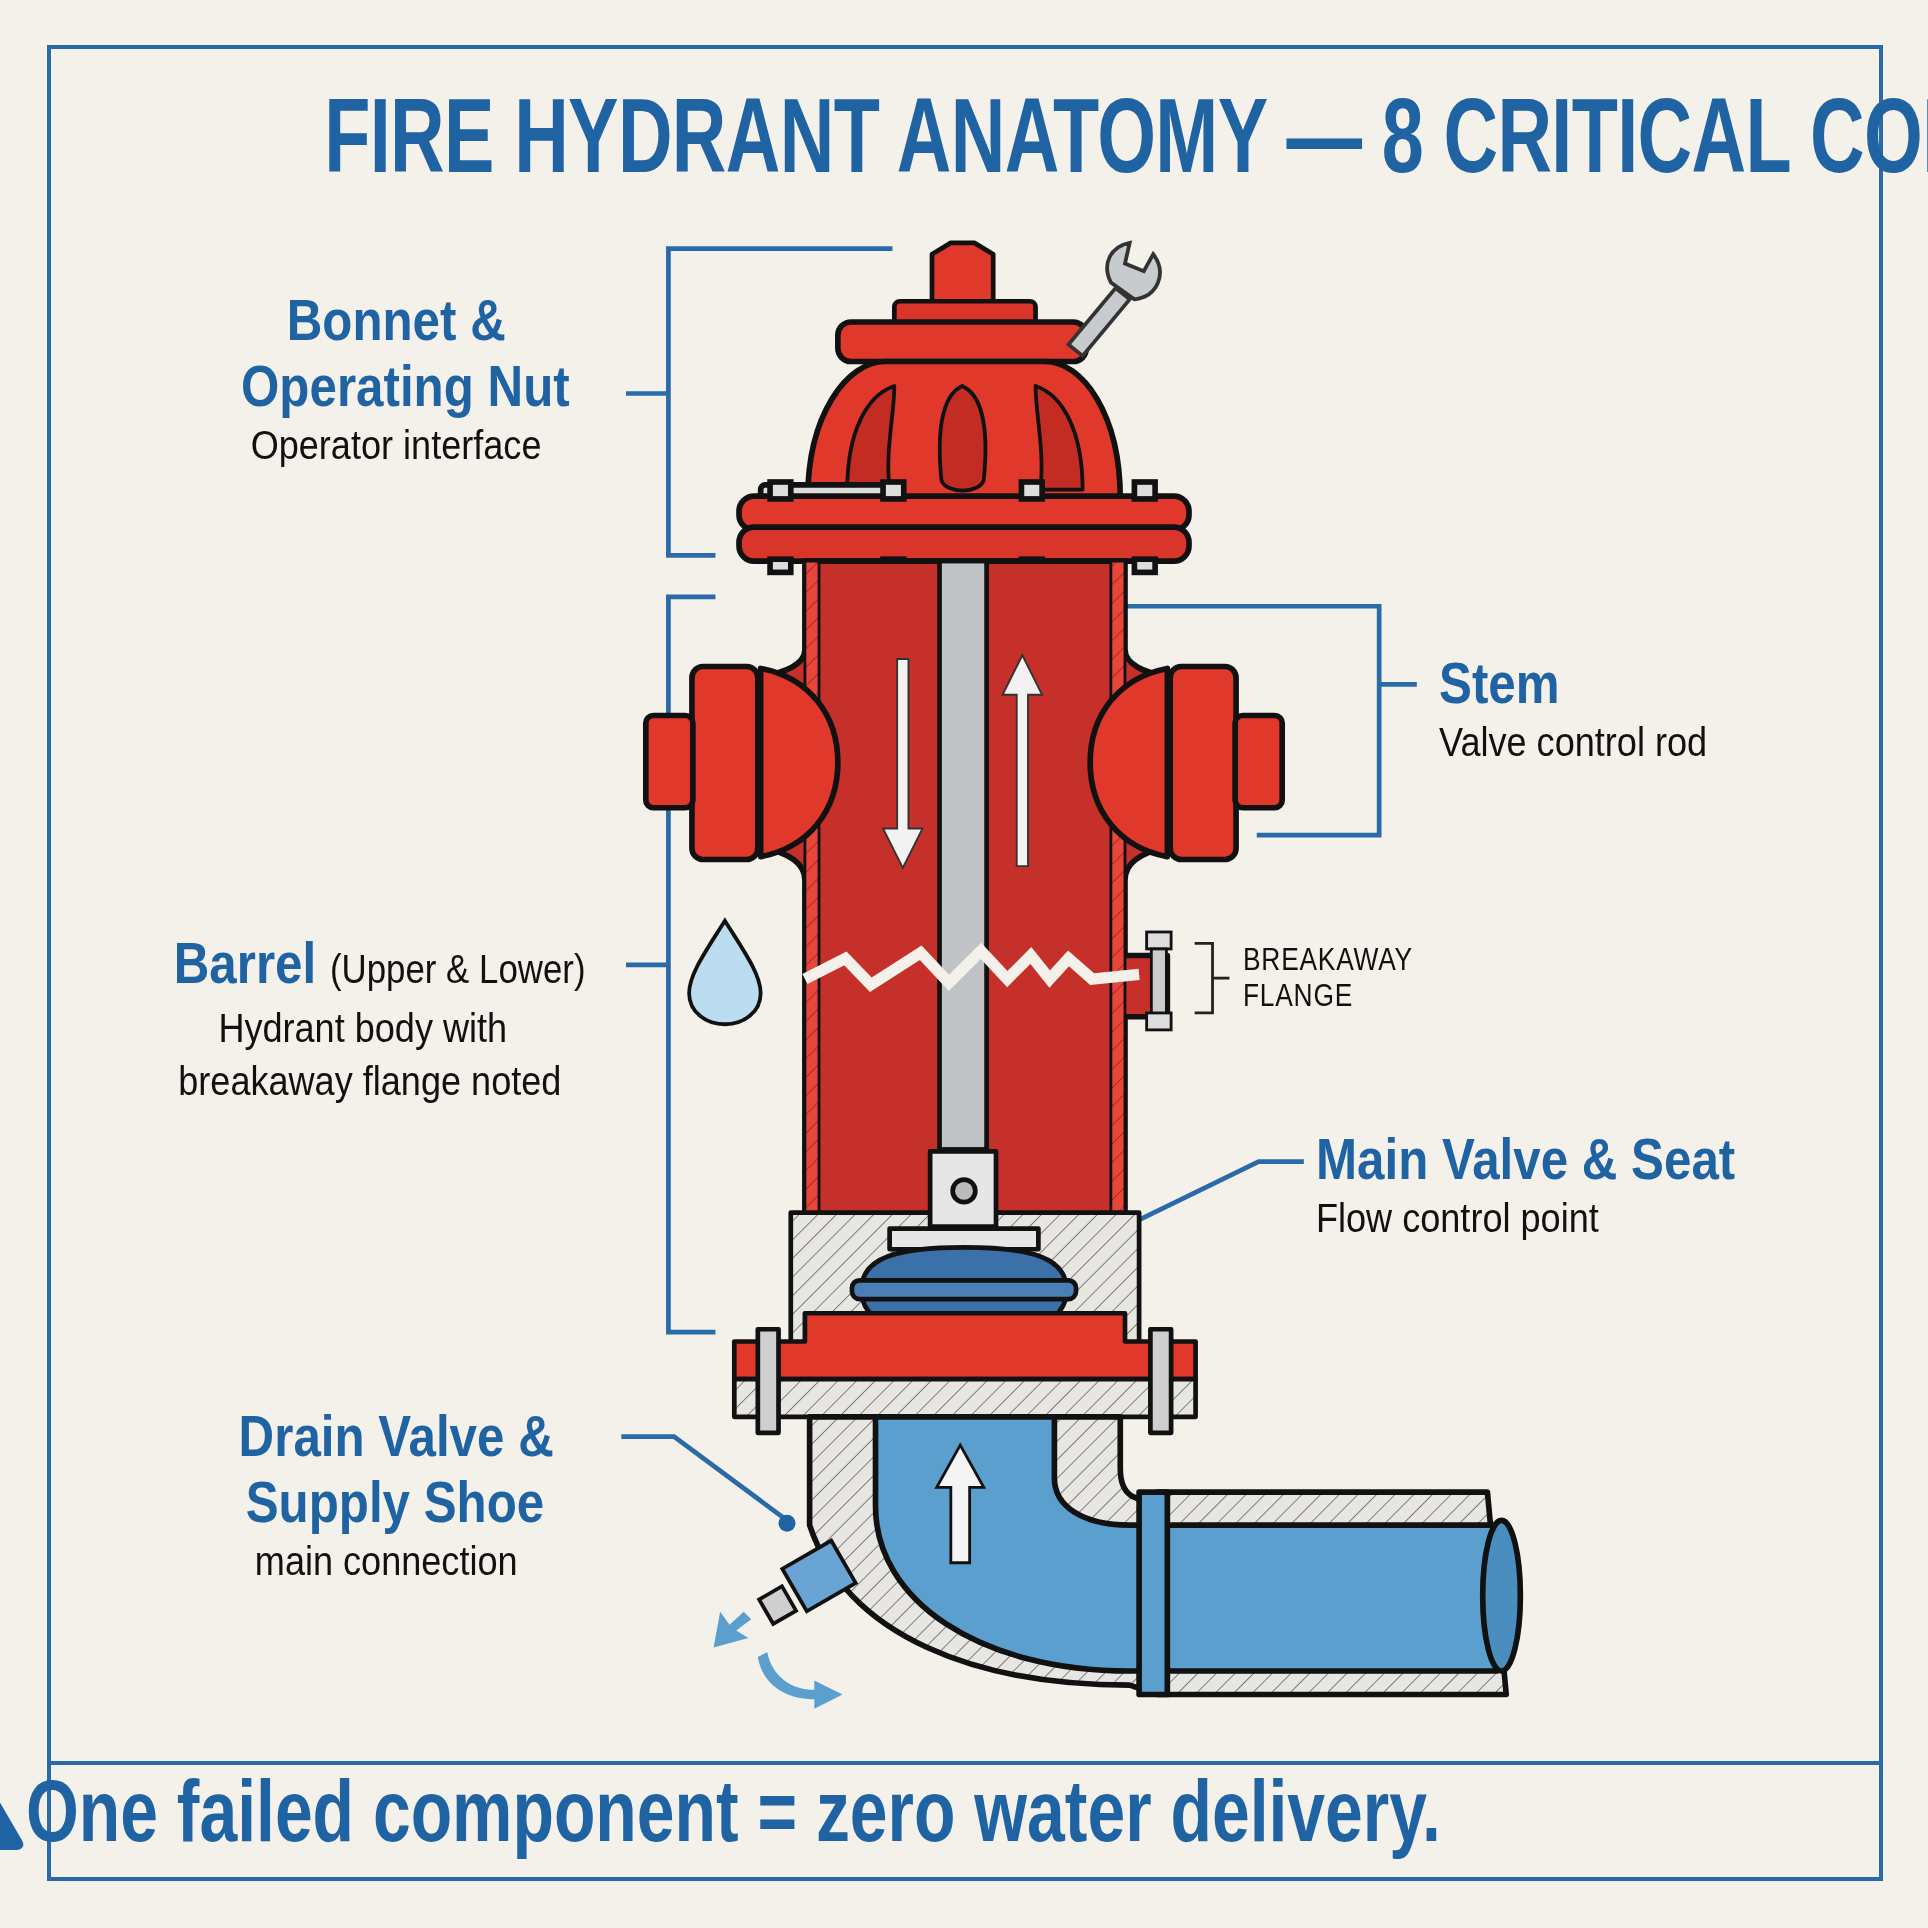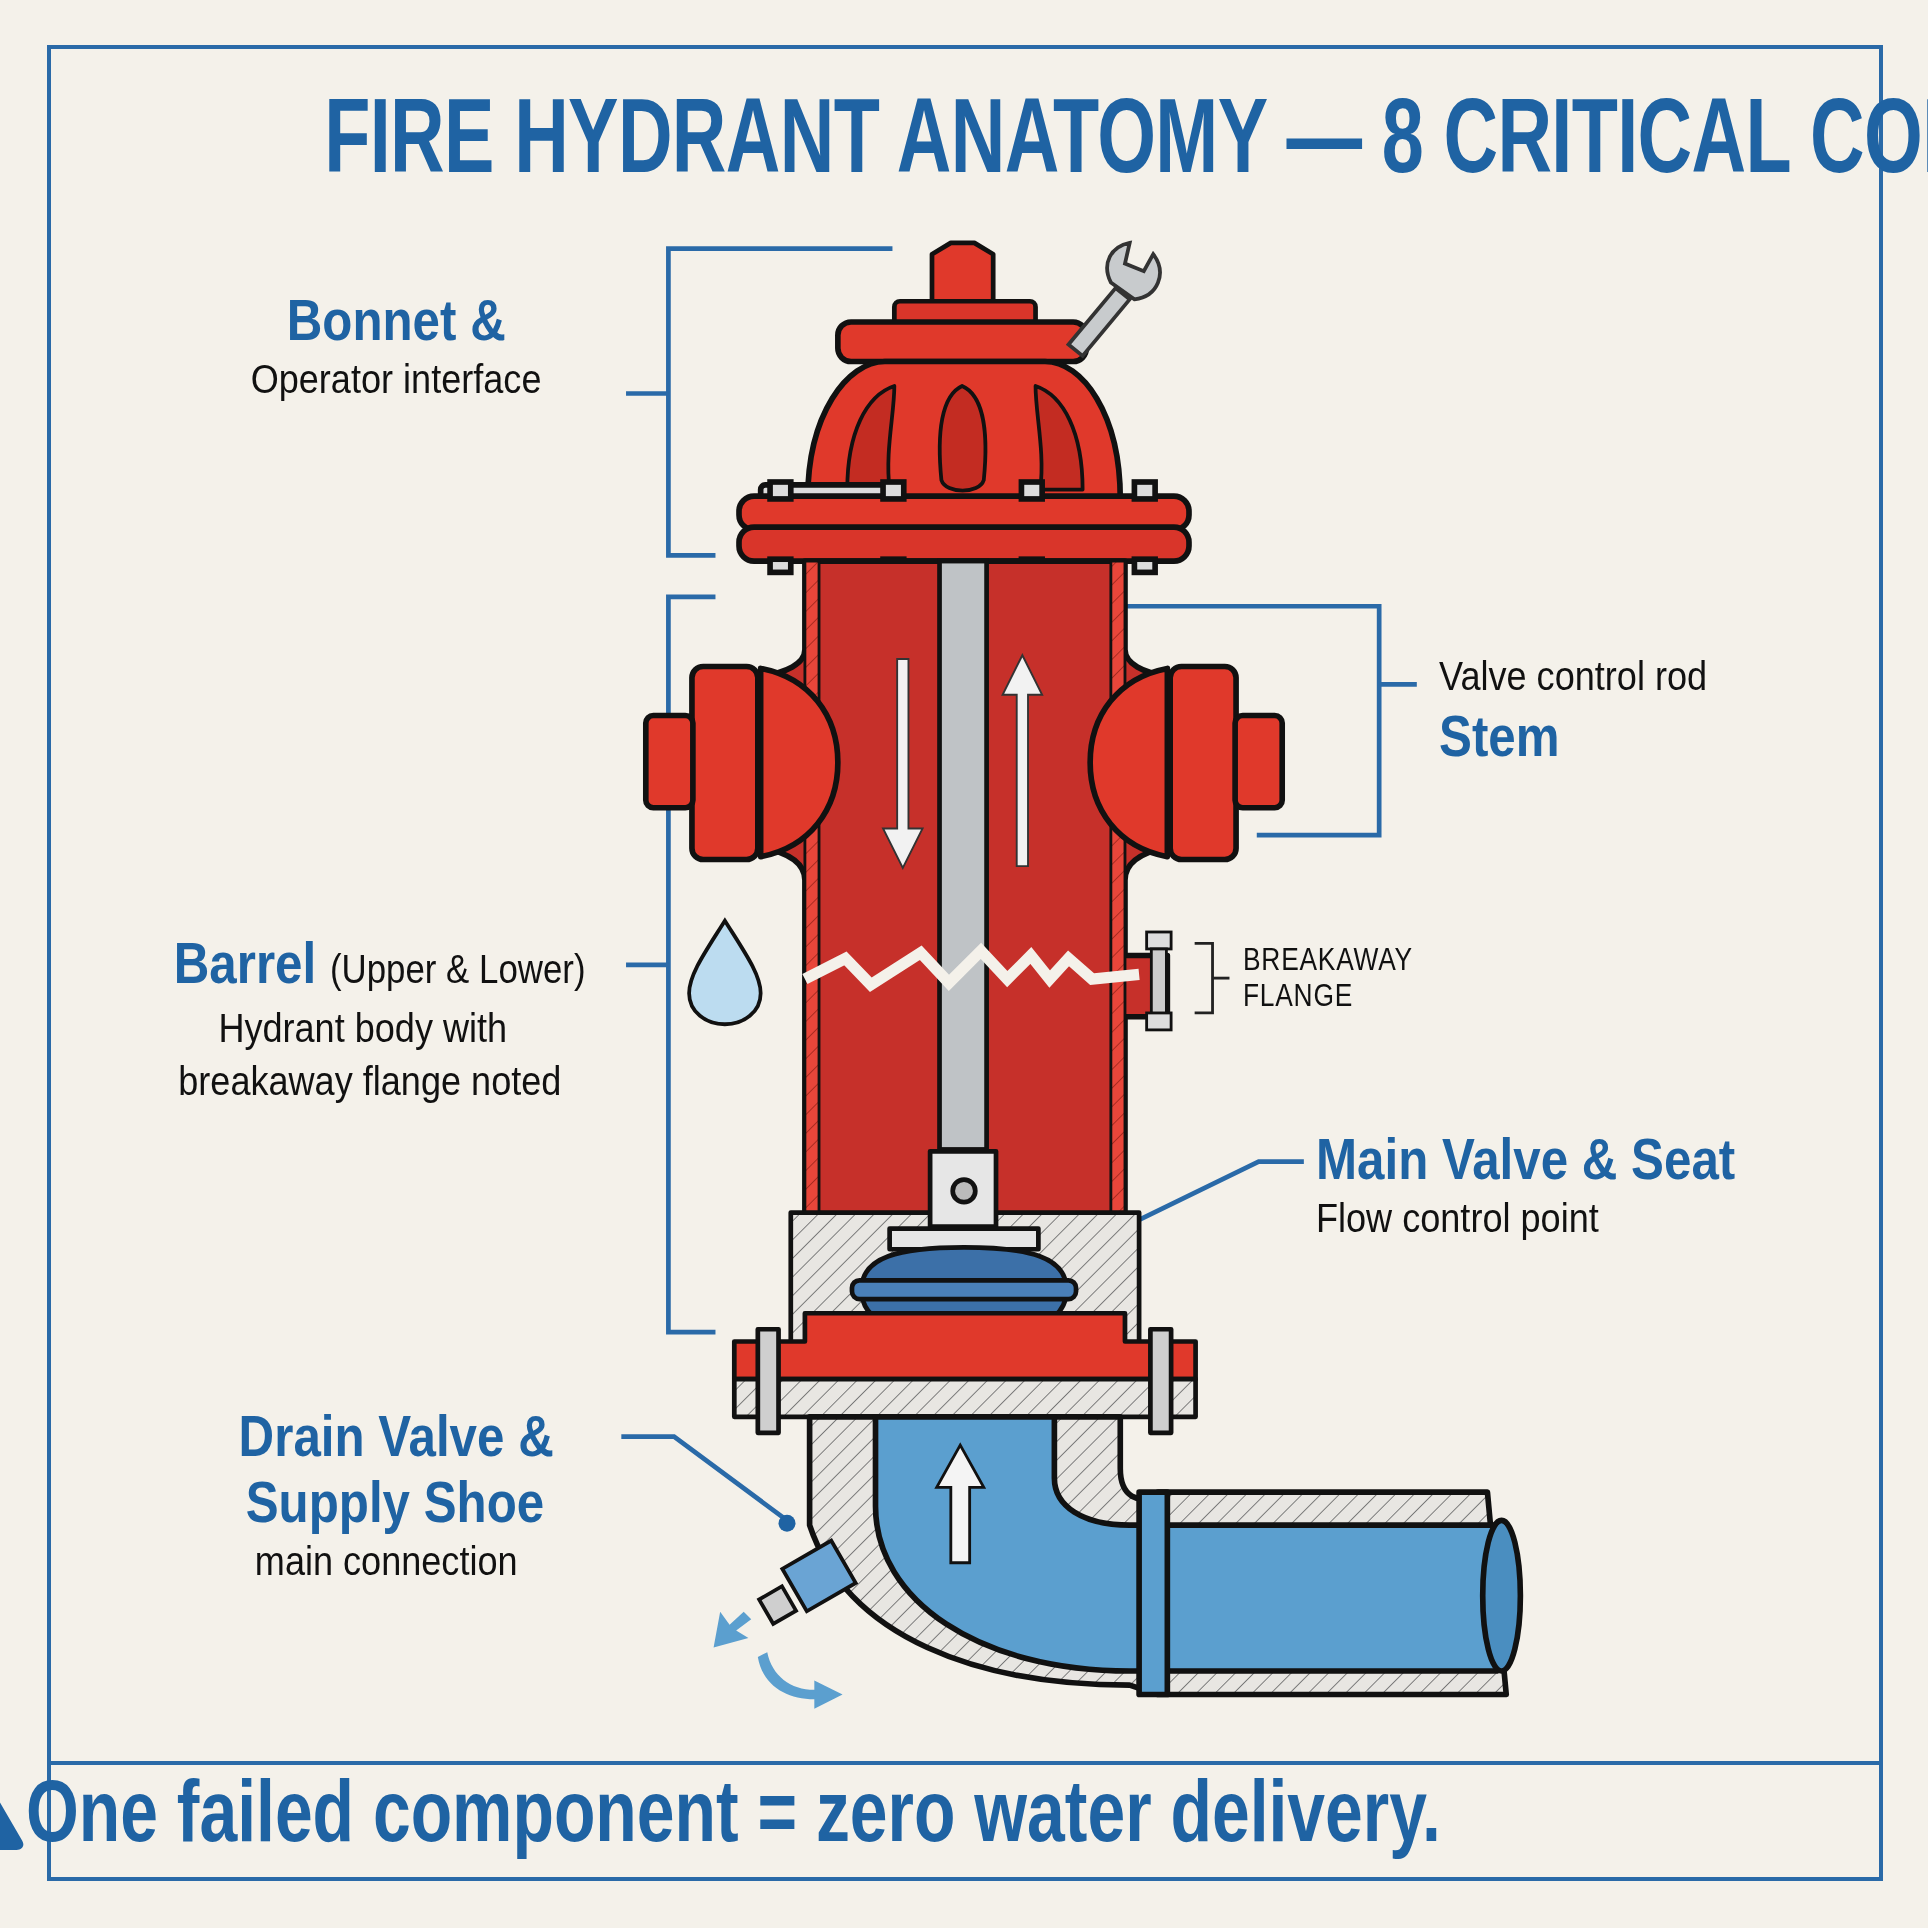--- a/index.html
+++ b/index.html
@@ -194,26 +194,27 @@
     <rect x="812" y="1690" width="28" height="30" transform="rotate(-30 826 1705)" fill="#cfcfcf"></rect>
   </g>
   <g fill="#5b9fcf" stroke="none">
     <path d="M790,1712 L775,1726 L765,1712 L758,1750 L795,1740 L782,1732 L798,1720 Z"></path>
     <path d="M815,1755 C820,1780 840,1795 865,1795 L865,1785 L895,1800 L865,1815 L865,1805 C835,1805 810,1790 805,1760 Z"></path>
   </g>
 </svg>
 
 <div class="label right-al" style="left:141px; top:287px; width:471px;">
   <div><span class="lbl-name">Bonnet &amp;</span></div>
+  <div><span class="lbl-name">Operating Nut</span></div>
   <div><span class="lbl-desc">Operator interface</span></div>
 </div>
 
 <div class="label left-al" style="left:1439px; top:650px; width:452px;">
+  <div><span class="lbl-name">Stem</span></div>
   <div><span class="lbl-desc">Valve control rod</span></div>
-  <div><span class="lbl-name">Stem</span></div>
 </div>
 
 <div class="label right-al" style="left:75px; top:930px; width:537px;">
   <div style="white-space:nowrap;"><span class="lbl-name" style="transform-origin:right center;"><span>Barrel</span> <span class="barrel-sub">(Upper &amp; Lower)</span></span></div>
   <div><span class="lbl-desc">Hydrant body with</span></div>
   <div><span class="lbl-desc">breakaway flange noted</span></div>
 </div>
 
 <div class="small-callout">
   <div>BREAKAWAY</div>

